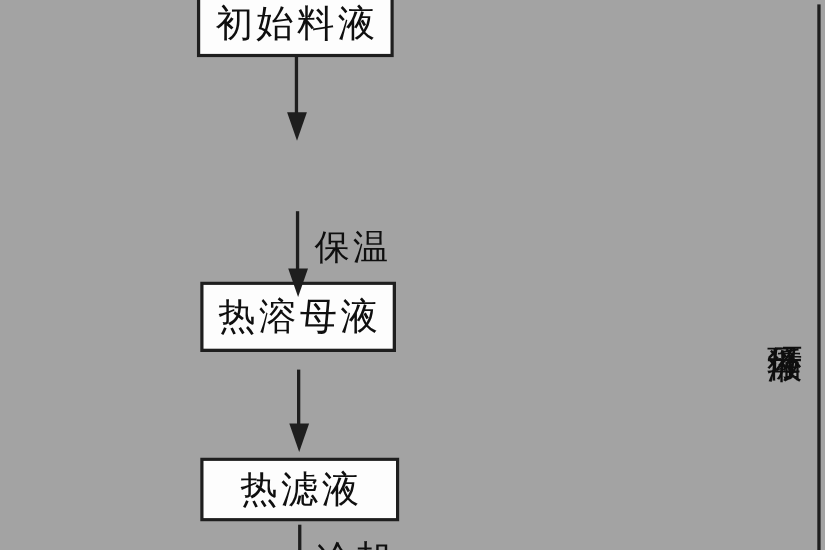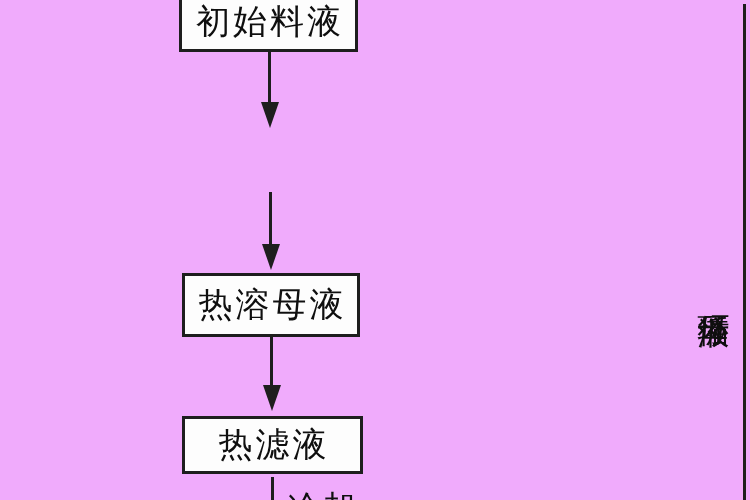--- a/index.html
+++ b/index.html
@@ -5,41 +5,41 @@
   html, body {
     margin: 0;
     padding: 0;
     background: #ffffff;
   }
   #canvas {
     position: relative;
     width: 750px;
     height: 500px;
     overflow: hidden;
-    background: #f0abfc;
+    background: #a3a3a3;
     font-family: "DejaVu Serif", "Liberation Serif", serif;
     color: #0f0f0f;
   }
   .flow-box {
     position: absolute;
     box-sizing: border-box;
     border: 3px solid #1e1e1e;
     background: #fdfdfd;
     display: flex;
     align-items: center;
     justify-content: center;
     font-size: 34px;
     letter-spacing: 3px;
     color: #0f0f0f;
     white-space: nowrap;
   }
   .flow-box span { margin-left: 3px; } 
   #box-1 { left: 179px; top: -24px; width: 179px; height: 76px; padding-top: 16px; }
   #box-2 { left: 182px; top: 129px; width: 178px; height: 64px; }
-  #box-3 { left: 182px; top: 273px; width: 178px; height: 64px; }
+  #box-3 { left: 182px; top: 256px; width: 178px; height: 64px; }
   #box-4 { left: 182px; top: 416px; width: 181px; height: 58px; }
 
   .v-line {
     position: absolute;
     width: 3px;
     background: #1e1e1e;
   }
   #line-1 { left: 268px; top: 51px;  height: 54px; }
   #line-2 { left: 269px; top: 192px; height: 54px; }
   #line-3 { left: 270px; top: 336px; height: 50px; }
@@ -98,19 +98,20 @@
 
   <div class="v-line" id="line-1"></div>
   <div class="v-line" id="line-2"></div>
   <div class="v-line" id="line-3"></div>
   <div class="v-line" id="line-4"></div>
 
   <div class="arrowhead" id="head-1"></div>
   <div class="arrowhead" id="head-2"></div>
   <div class="arrowhead" id="head-3"></div>
 
+  <div class="edge-label" id="label-baowen">保温</div>
   <div class="edge-label" id="label-lengque">冷却</div>
 
   <div id="side-label">循环母液</div>
 
   <div class="v-line" id="loop-line"></div>
 
 </div>
 
 </body></html>

